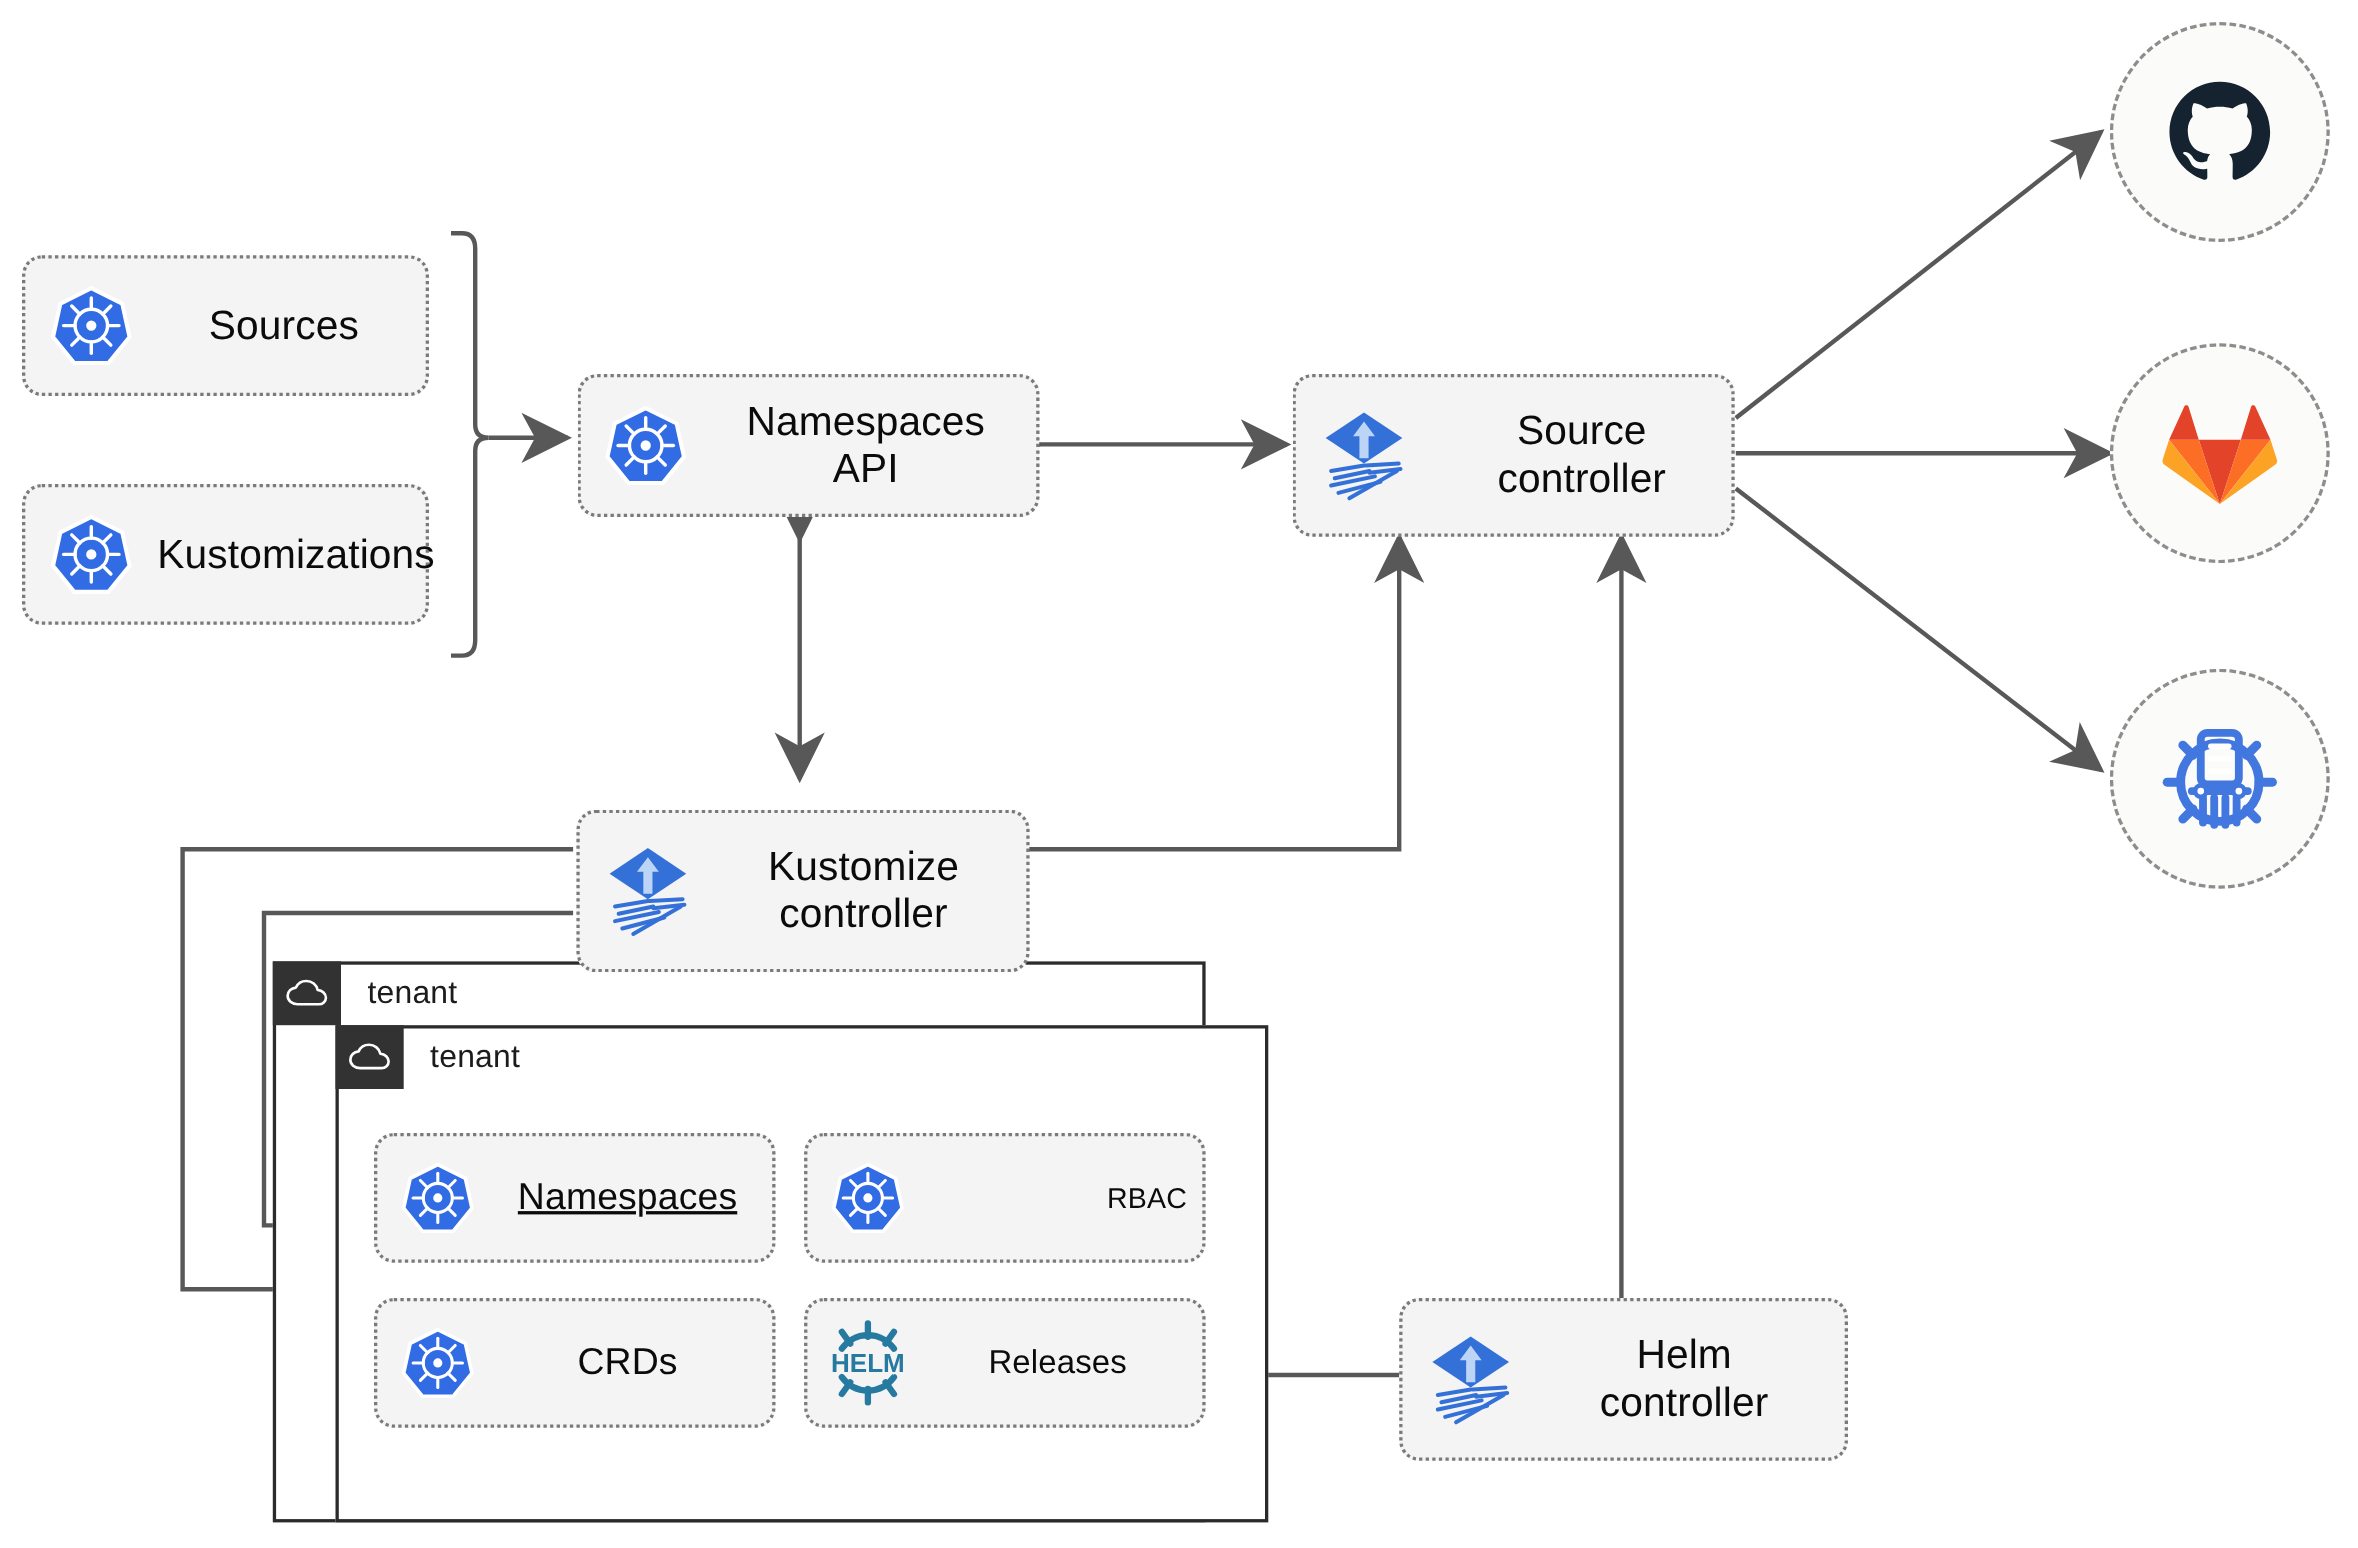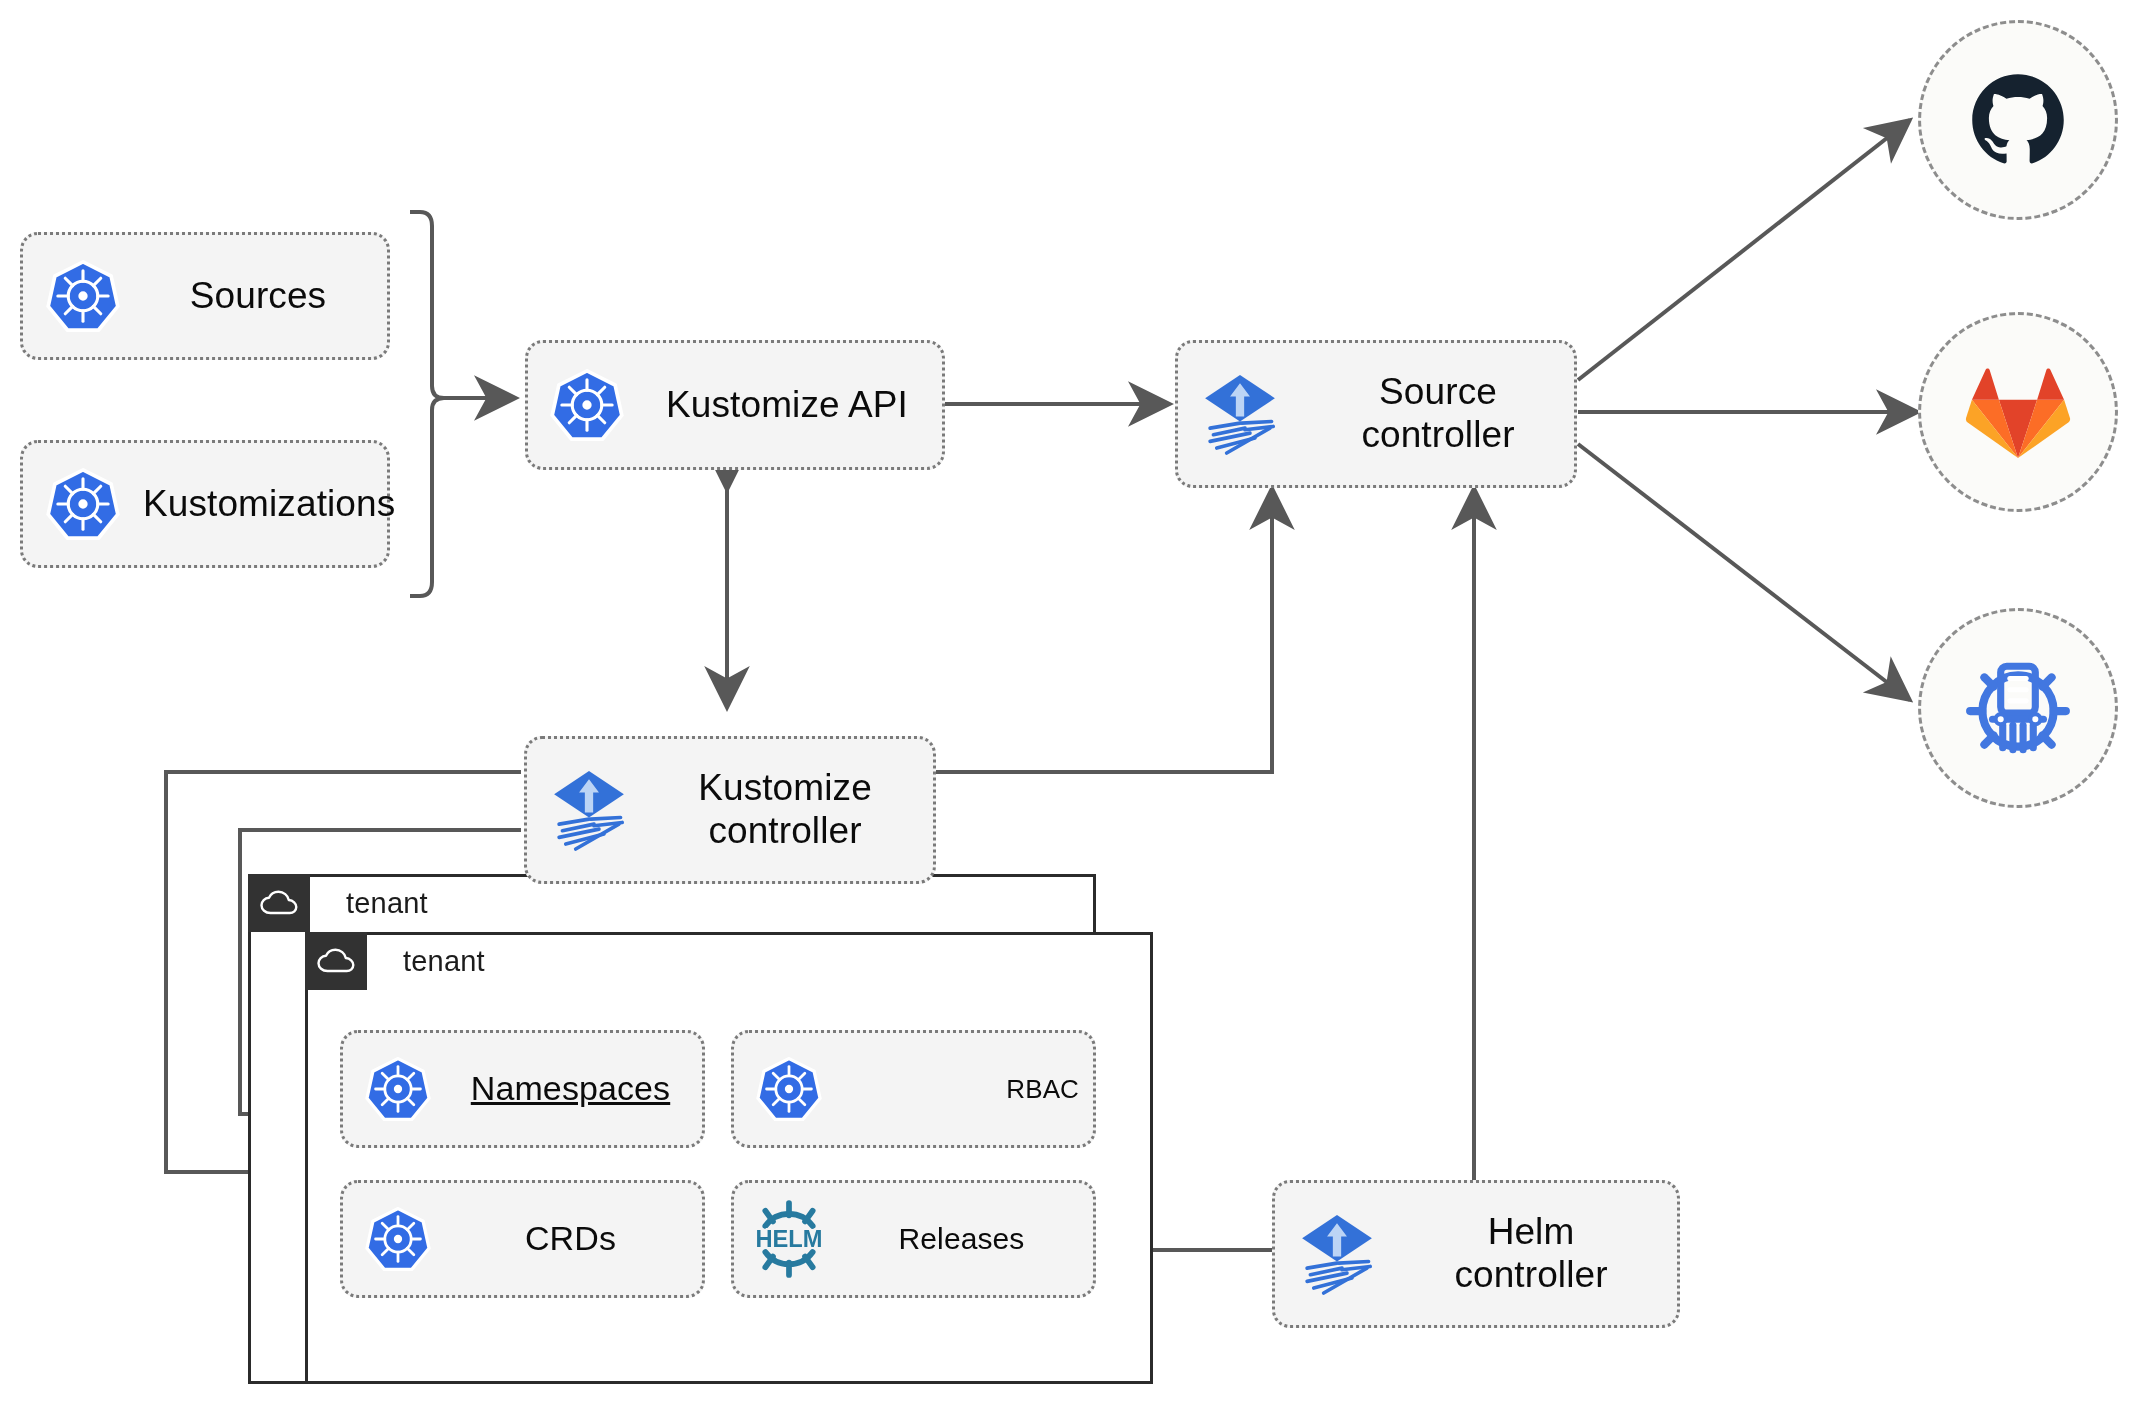--- a/index.html
+++ b/index.html
@@ -41,21 +41,21 @@
   }
   .tenant .tab{
     position:absolute;left:-3px;top:-3px;height:58px;
     display:flex;align-items:center;background:transparent;
   }
   .tenant .tabico{
     width:62px;height:58px;background:#323232;
     display:flex;align-items:center;justify-content:center;
   }
   .tenant .tabtxt{
-    color:#1c1c1c;font-size:29px;padding-left:36px;letter-spacing:.2px;
+    color:#1c1c1c;font-size:29px;padding-left:24px;letter-spacing:.2px;
   }
 </style>
 </head>
 <body>
 
 <div id="stage">
 
   <svg id="edges" viewBox="0 0 2144 1407">
     <defs>
       <marker id="ah" markerWidth="13" markerHeight="13" refX="11" refY="6.5" orient="auto" markerUnits="strokeWidth">
@@ -171,21 +171,21 @@
           <line x1="50" y1="70" x2="50" y2="84"></line>
           <line x1="16" y1="50" x2="30" y2="50"></line>
           <line x1="70" y1="50" x2="84" y2="50"></line>
           <line x1="26" y1="26" x2="36" y2="36"></line>
           <line x1="64" y1="64" x2="74" y2="74"></line>
           <line x1="74" y1="26" x2="64" y2="36"></line>
           <line x1="36" y1="64" x2="26" y2="74"></line>
         </g>
       </svg>
     </div>
-    <div class="lbl">Kustomize API</div>
+    <div class="lbl">Namespaces API</div>
   </div>
 
   <div class="node" style="left:1175px;top:340px;width:402px;height:148px;gap:14px;">
     <div class="ico" style="width:124px;">
       <svg width="84" height="88" viewBox="0 0 100 106">
         <polygon points="50,6 92,34 50,62 8,34" fill="#3371d8"></polygon>
         <path d="M50,16 L62,32 L55,32 L55,56 L45,56 L45,32 L38,32 Z" fill="#bcd4f5"></path>
         <g fill="none" stroke="#3371d8" stroke-width="4.4" stroke-linecap="round">
           <path d="M14,70 L50,64"></path>
           <path d="M18,78 L56,70"></path>

